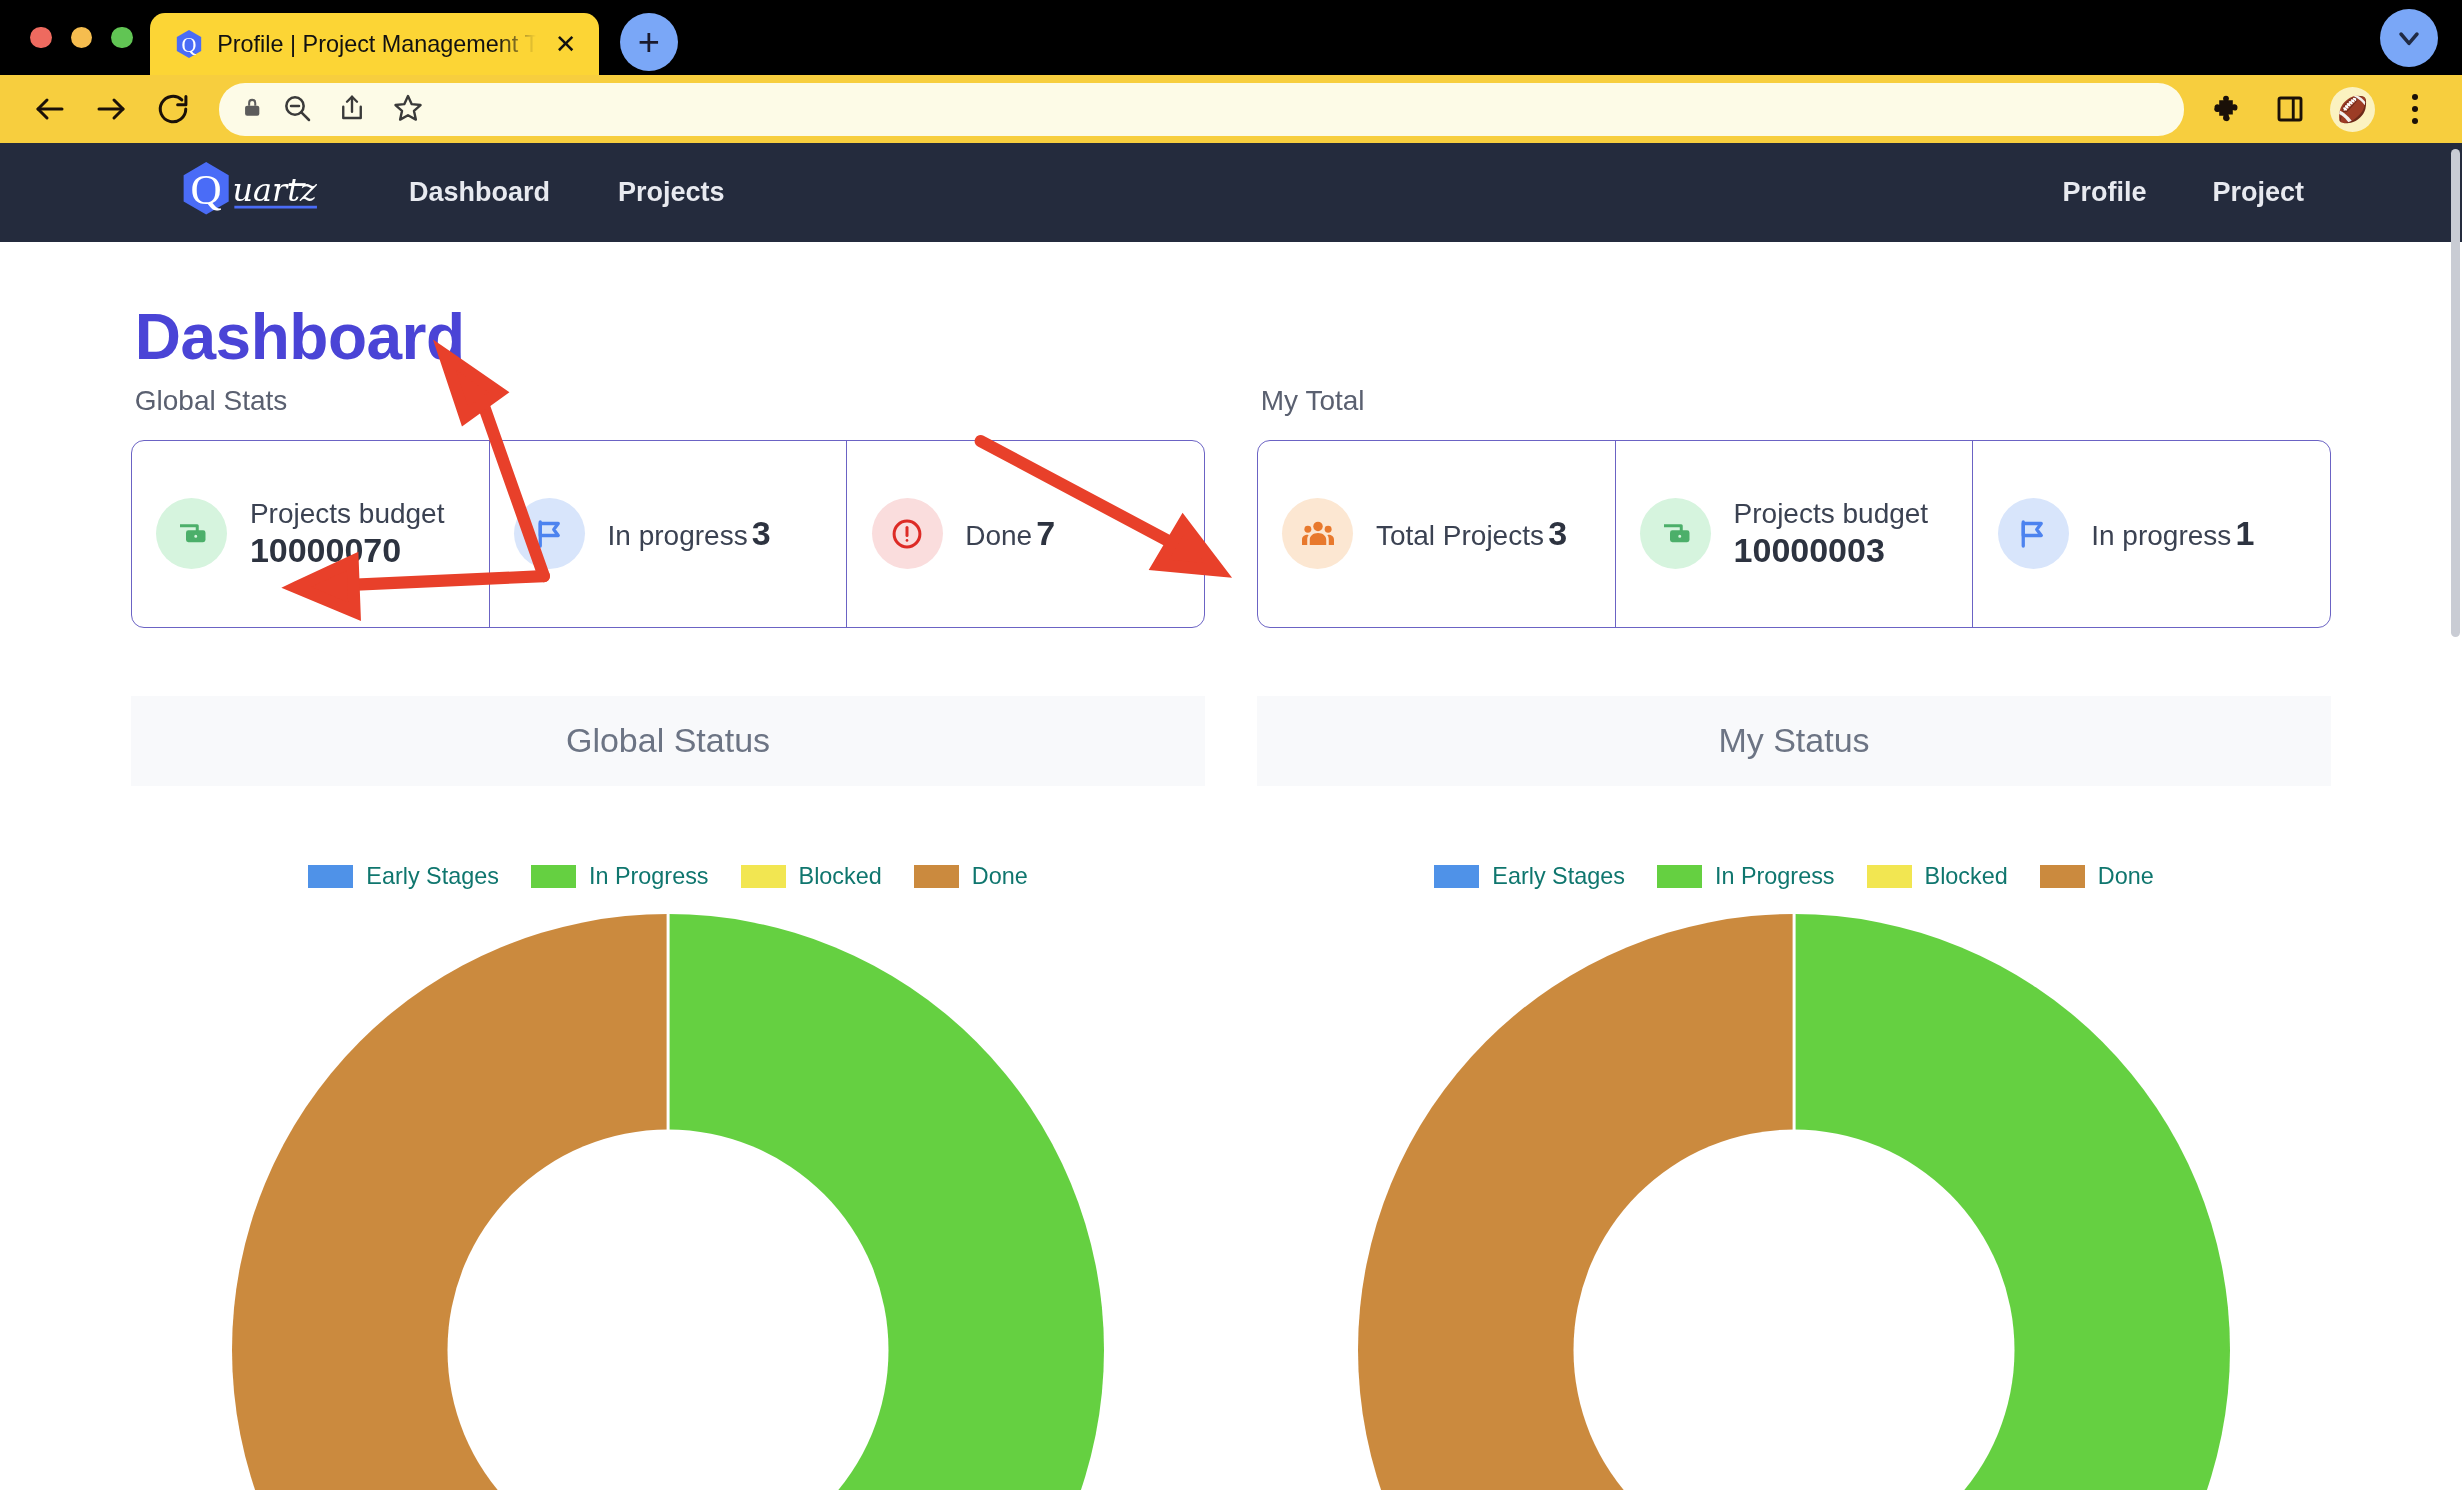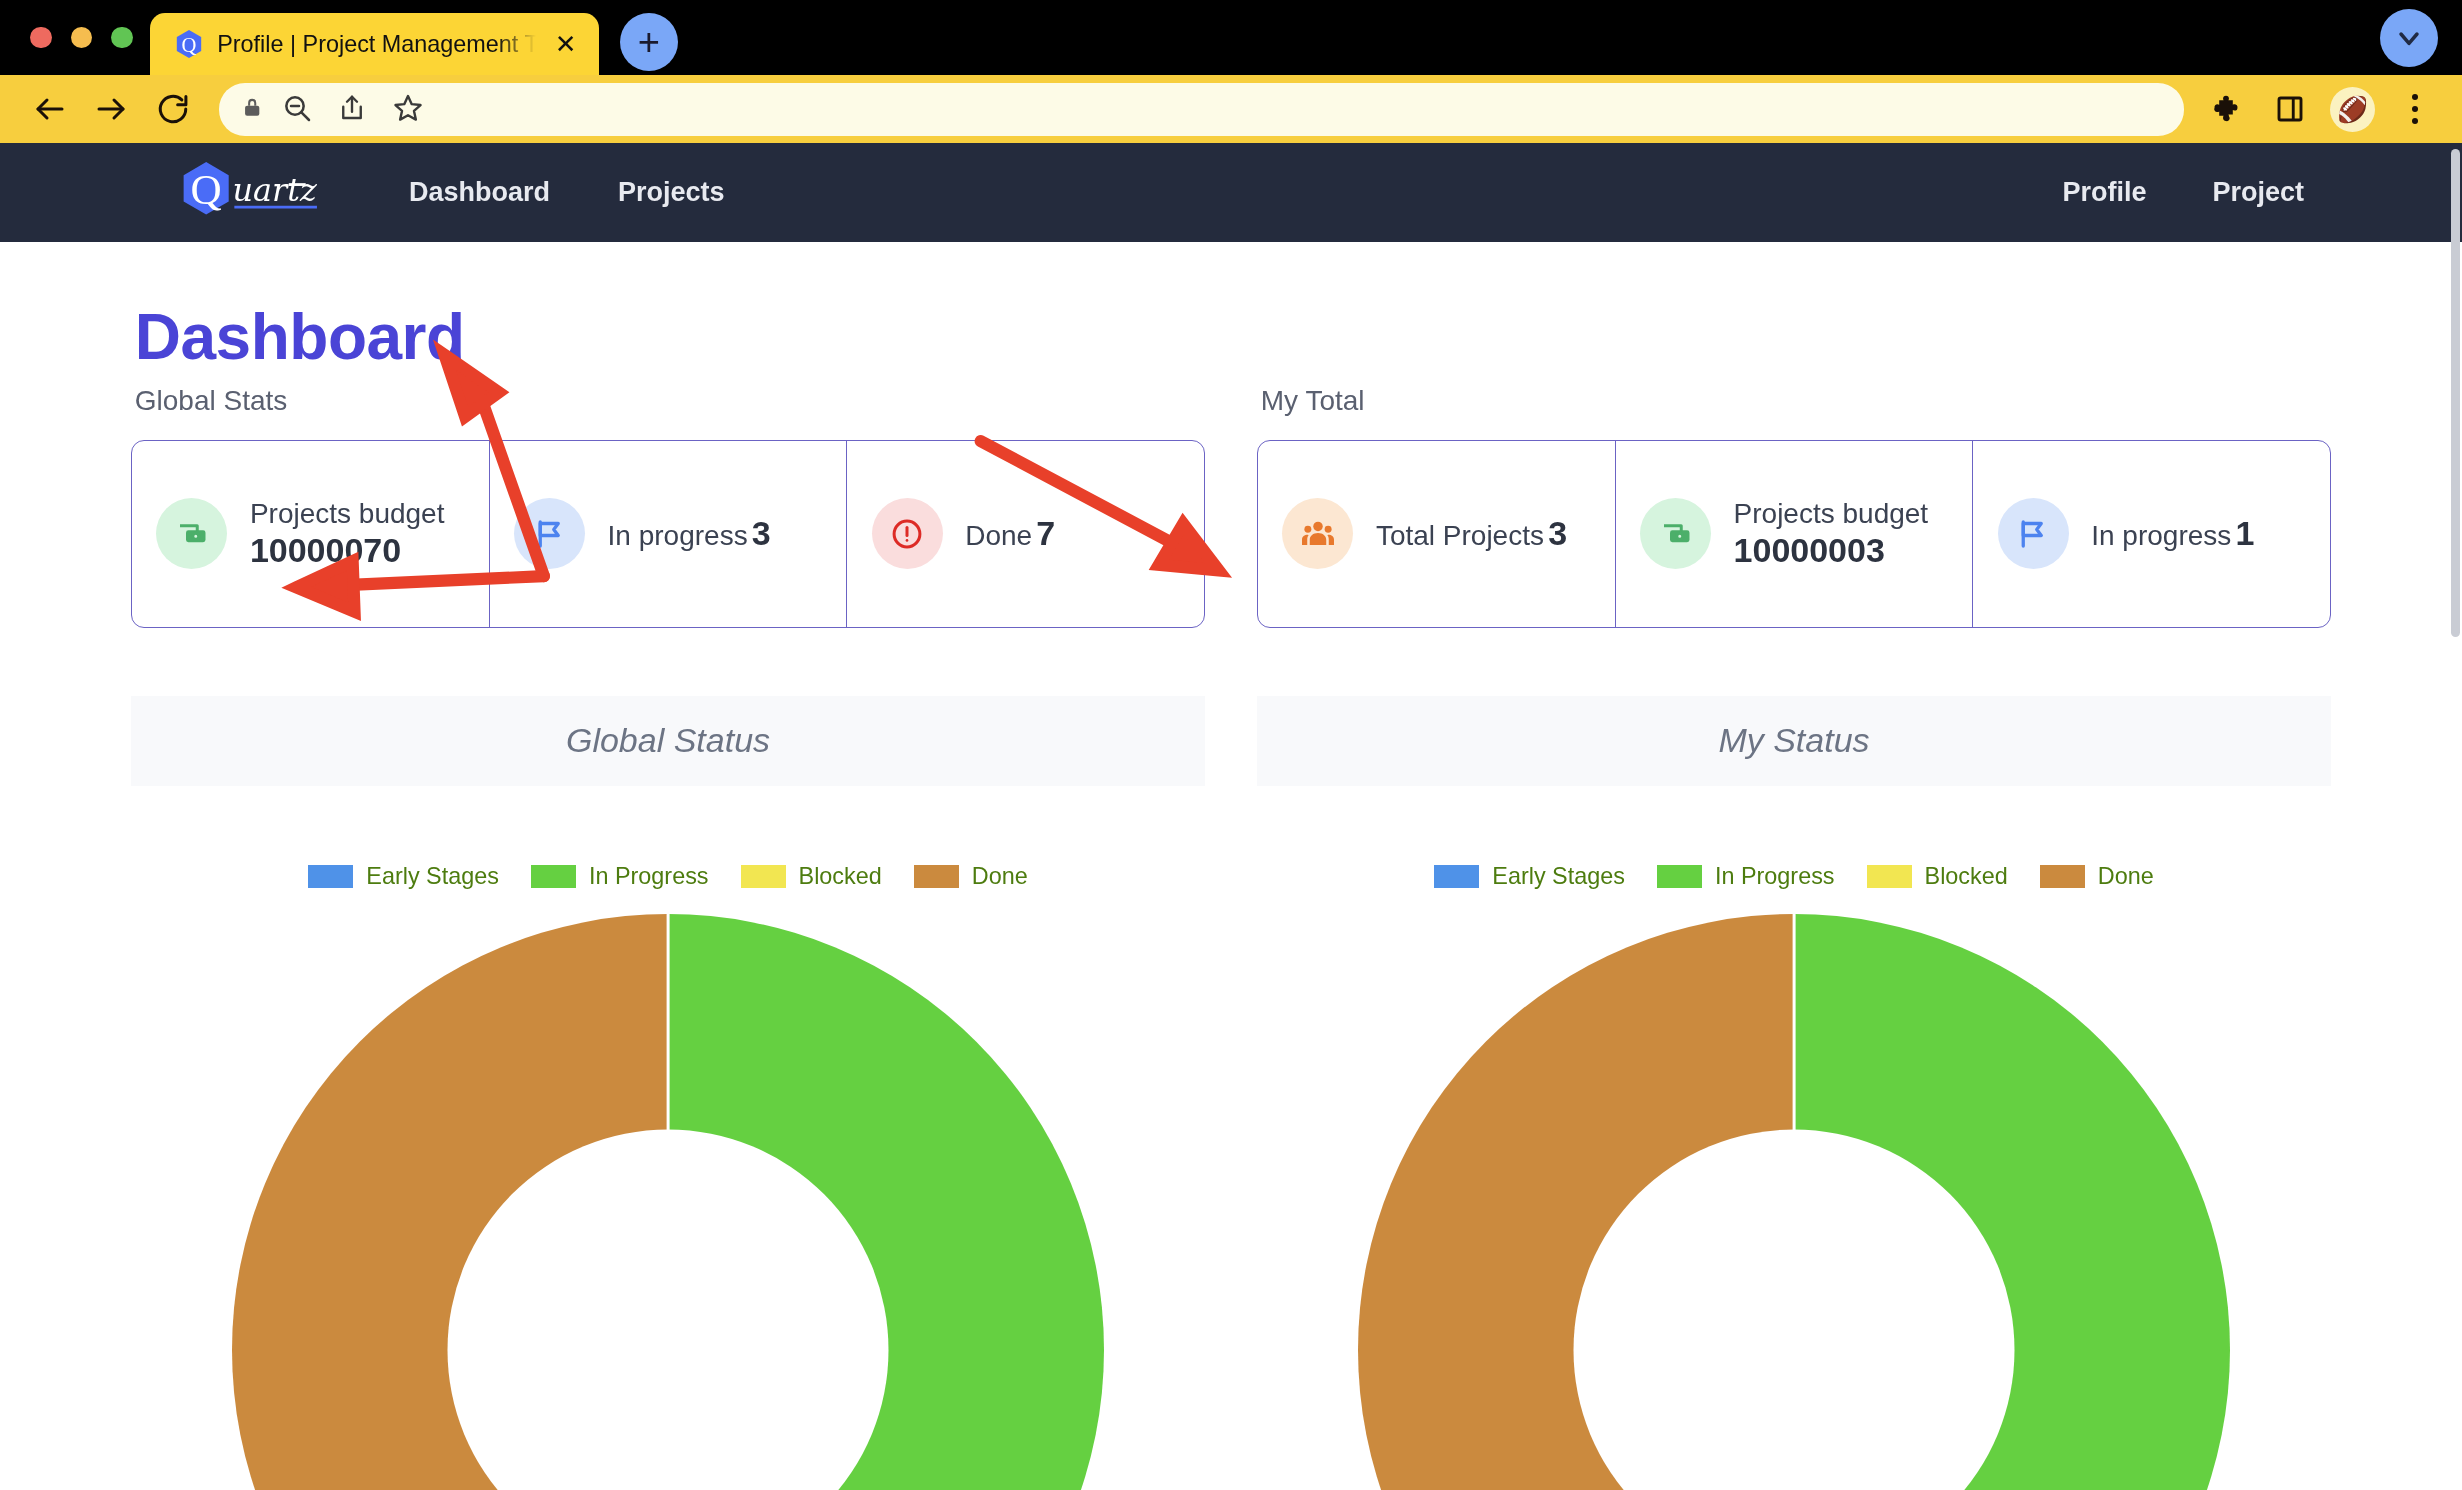--- a/index.html
+++ b/index.html
@@ -226,21 +226,20 @@
     color: #2d3340;
     margin-top: 15px;
     white-space: nowrap;
     overflow: hidden;
   }
 
   .status-row {
     display: flex;
     gap: 52px;
     margin-top: 68px;
-    font-style: italic;
   }
   .status-bar {
     flex: 1 1 0;
     height: 90px;
     background: #f8f9fb;
     display: flex;
     align-items: center;
     justify-content: center;
     font-size: 34px;
     color: #6c7484;
@@ -255,21 +254,21 @@
 
   .legend {
     display: flex;
     align-items: center;
     justify-content: center;
     gap: 32px;
     margin-bottom: 24.4px;
   }
   .legend-item { display: flex; align-items: center; gap: 13px; }
   .legend-swatch { width: 45px; height: 22.5px; display: block; }
-  .legend-label { font-size: 23.4px; color: #4d7c0f; white-space: nowrap; }
+  .legend-label { font-size: 23.4px; color: #0f766e; white-space: nowrap; }
 
   .donut-wrap {
     display: flex;
     justify-content: center;
   }
   .donut {
     width: 872px;
     height: 872px;
     border-radius: 50%;
     position: relative;

